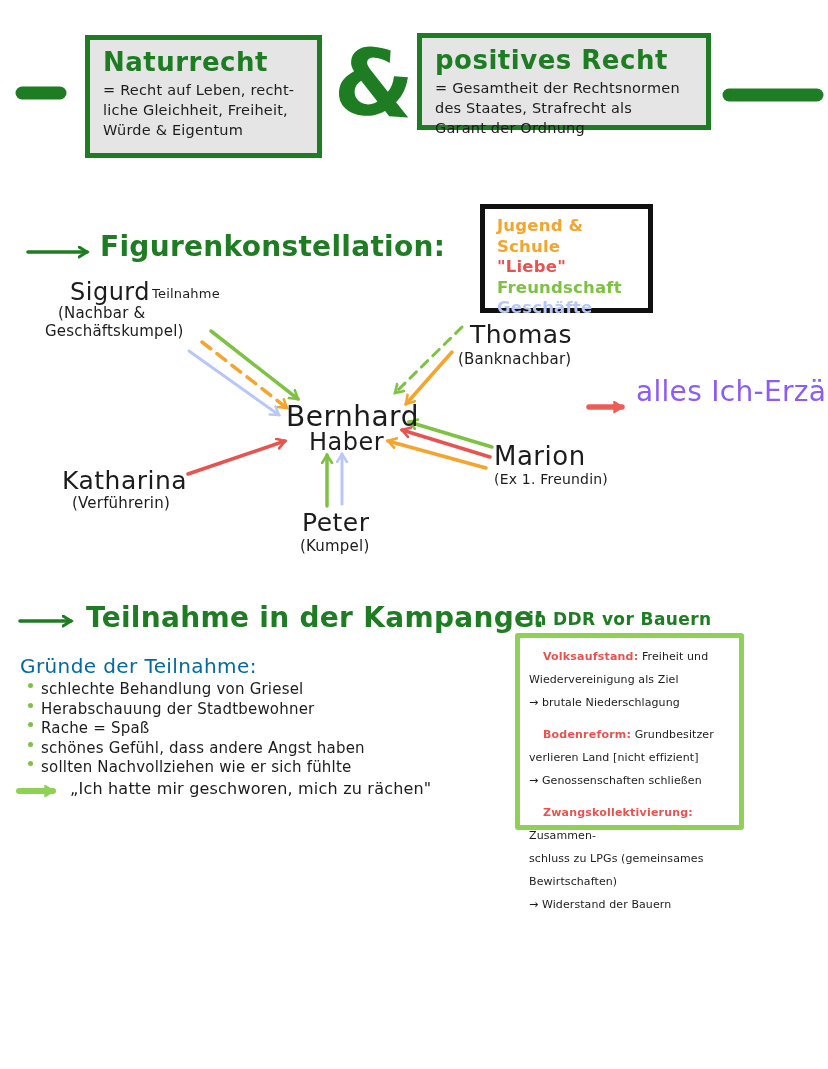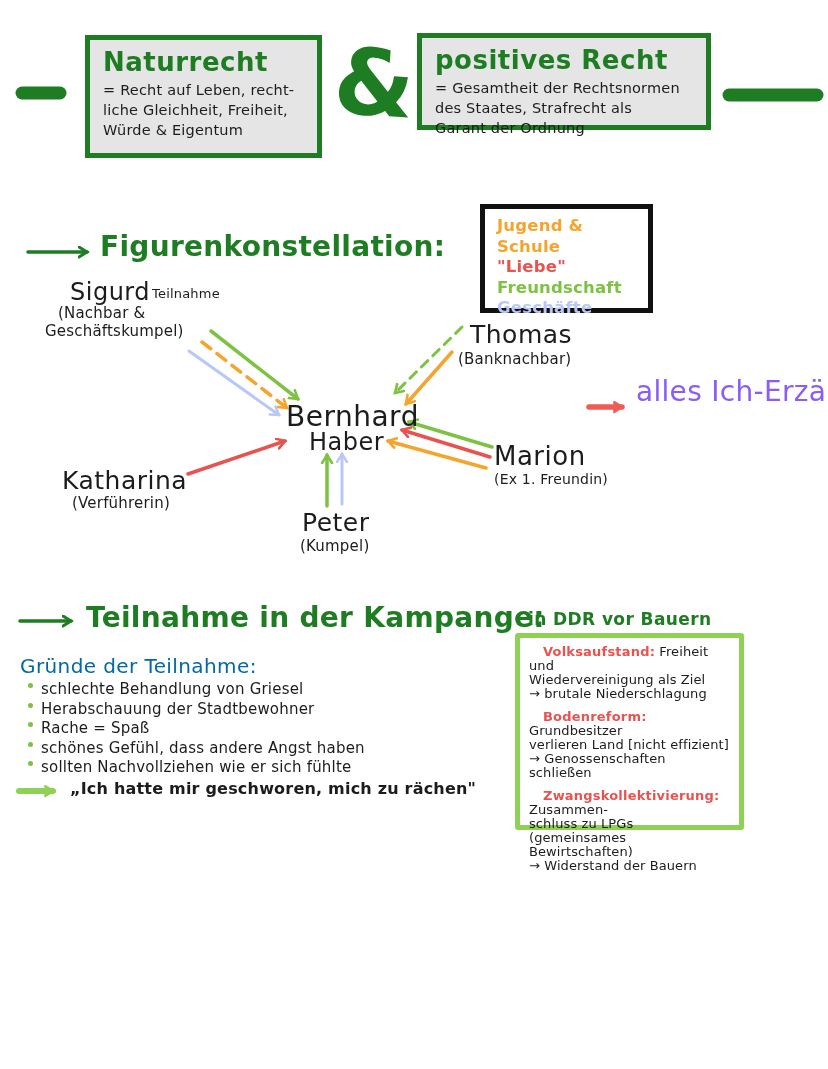--- a/index.html
+++ b/index.html
@@ -125,41 +125,40 @@
   .reason .dot {
     position: absolute; left: 0; top: 3px;
     width: 5px; height: 5px; border-radius: 50%;
     background: #7dc242;
   }
   #quote-line {
     left: 70px; top: 779px;
     font-size: 16px;
     letter-spacing: 0.2px;
     white-space: nowrap;
-    font-weight: bold;
   }
 
   
   #ddr-title {
     left: 528px; top: 609px;
     color: #1e7d23;
     font-weight: 700;
     font-size: 17px;
     letter-spacing: 0.4px;
     white-space: nowrap;
   }
   #ddr-box {
     left: 515px; top: 633px;
     width: 229px; height: 197px;
     border: 5px solid #8ed155;
     border-radius: 3px;
     background: #fff;
     padding: 7px 8px 0 9px;
   }
-  .ddr-section { margin-bottom: 9px; font-size: 13px; line-height: 14px; }
+  .ddr-section { margin-bottom: 9px; font-size: 11px; line-height: 23px; }
   .ddr-section .term { color: #e8534f; font-weight: 700; margin-left: 14px; letter-spacing: 0.2px; }
   .ddr-section .rest { white-space: pre-line; letter-spacing: 0.1px; }
 </style>
 </head>
 <body>
 
 <div id="canvas">
 
   <svg id="arrow-layer" viewBox="0 0 828 1069">
     <defs>

